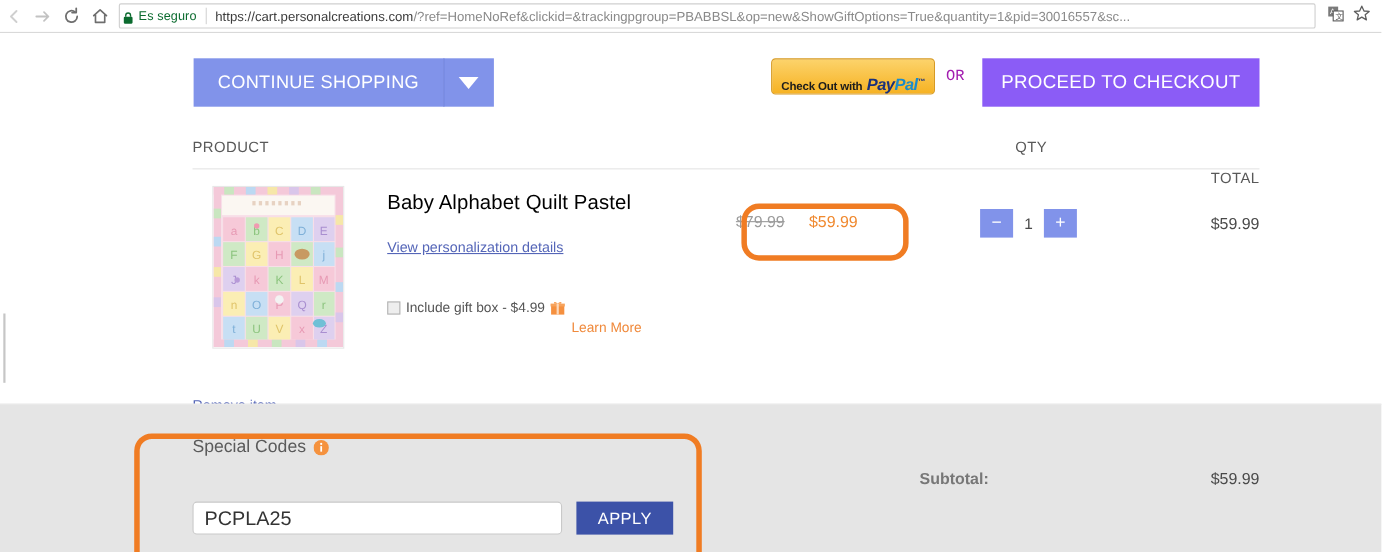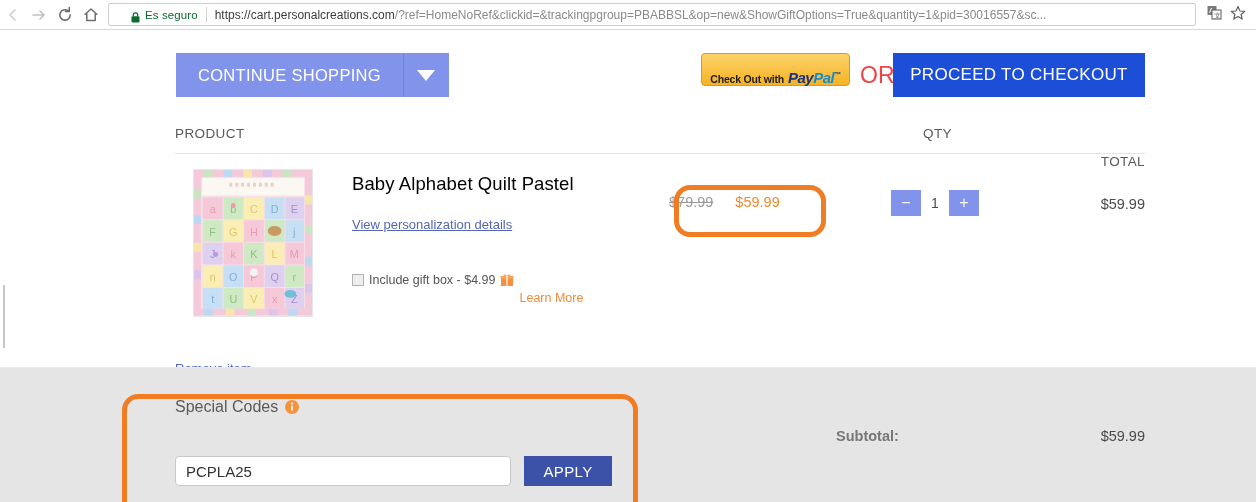--- a/index.html
+++ b/index.html
@@ -19,21 +19,21 @@
     border-bottom:1px solid #d9d9d9;
   }
   .nav-btn {
     width:26px; height:26px; display:flex; align-items:center; justify-content:center;
     flex:0 0 auto;
   }
   .nav-btn svg { display:block; }
   .omnibox {
     flex:1 1 auto; height:23px; margin:0 6px 0 4px;
     border:1px solid #cfcfcf; border-radius:2px; background:#fff;
-    display:flex; align-items:center; padding:0 22px; overflow:hidden;
+    display:flex; align-items:center; padding:0 3px; overflow:hidden;
   }
   .lock { width:9px; height:11px; flex:0 0 auto; margin-right:5px; }
   .secure-text {
     color:#0b6b2f; font-size:11.5px; white-space:nowrap; flex:0 0 auto;
     letter-spacing:0.1px;
   }
   .omni-sep {
     width:1px; height:15px; background:#d4d4d4; margin:0 8px; flex:0 0 auto;
   }
   .url {
@@ -75,26 +75,26 @@
     background:linear-gradient(#fcd36b, #f6b223);
     display:flex; align-items:flex-end; justify-content:center; gap:4px; cursor:pointer;
   }
   .pp-pre { font-size:10.5px; color:#1c1c1c; font-weight:bold; letter-spacing:-.2px; }
   .pp-logo { font-size:15px; font-style:italic; font-weight:bold; letter-spacing:-.5px; line-height:1; }
   .pp-logo .p1 { color:#19307c; }
   .pp-logo .p2 { color:#1a8bcb; }
   .pp-tm { font-size:7px; color:#19307c; vertical-align:super; }
 
   .or-text {
-    position:absolute; left:860px; top:18px; font-size:23px; color:#ef4444;
+    position:absolute; left:860px; top:18px; font-size:14px; color:#a21caf;font-family:Liberation Mono, monospace;
   }
 
   .checkout-btn {
     position:absolute; left:893px; top:9px; width:252px; height:44px;
-    background:#1d4ed8; color:#fff; font-size:17px; letter-spacing:.3px;
+    background:#8b5cf6; color:#fff; font-size:17px; letter-spacing:.3px;
     display:flex; align-items:center; justify-content:center; border:none;
     font-family:"Liberation Sans", sans-serif; cursor:pointer;
   }
 
   
   .thead {
     position:absolute; left:175px; top:96px; width:970px; height:28px;
     border-bottom:1px solid #e4e4e4;
   }
   .th { position:absolute; font-size:13.5px; color:#595959; letter-spacing:.4px; top:0; }
@@ -161,21 +161,21 @@
 
   .sc-title {
     position:absolute; left:175px; top:30px; font-size:16px; color:#5a5a5a;
     display:flex; align-items:center; gap:7px;
   }
   .info-ico { width:14px; height:14px; }
 
   .code-input {
     position:absolute; left:175px; top:88px; width:336px; height:30px;
     border:1px solid #c9c9c9; border-radius:4px; background:#fff;
-    font-family:"Liberation Sans", sans-serif; font-size:15px; color:#333;
+    font-family:"Liberation Sans", sans-serif; font-size:18px; color:#333;
     padding:0 10px; outline:none;
   }
   .apply-btn {
     position:absolute; left:524px; top:88px; width:88px; height:30px;
     background:#3c52a8; color:#fff; border:none; font-size:15px; letter-spacing:.4px;
     font-family:"Liberation Sans", sans-serif; cursor:pointer;
   }
 
   .subtotal-label {
     position:absolute; left:836px; top:60px; font-size:14.5px; color:#777; font-weight:bold;

